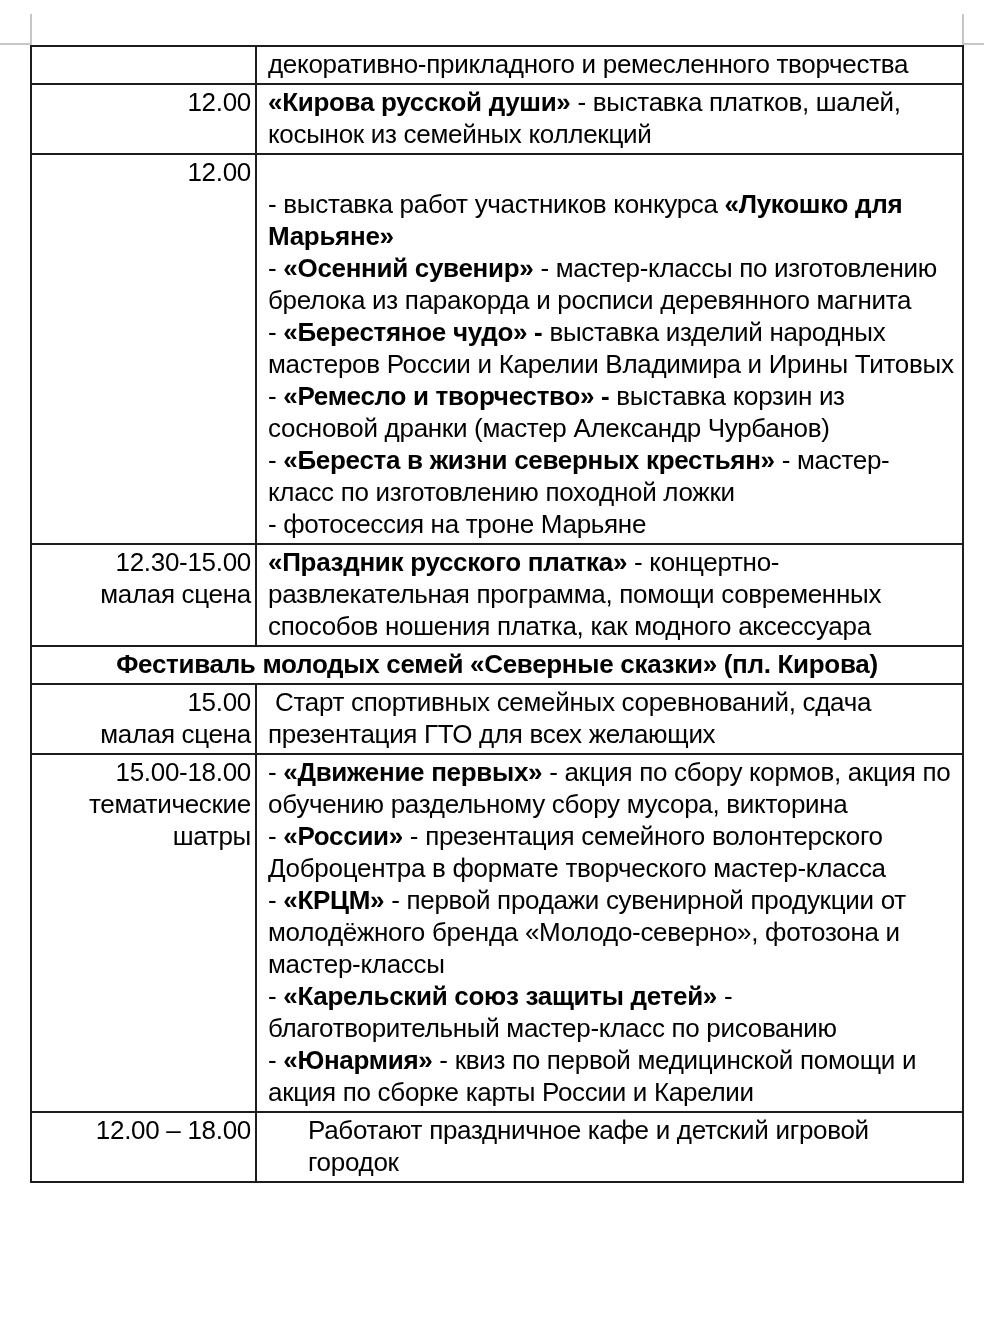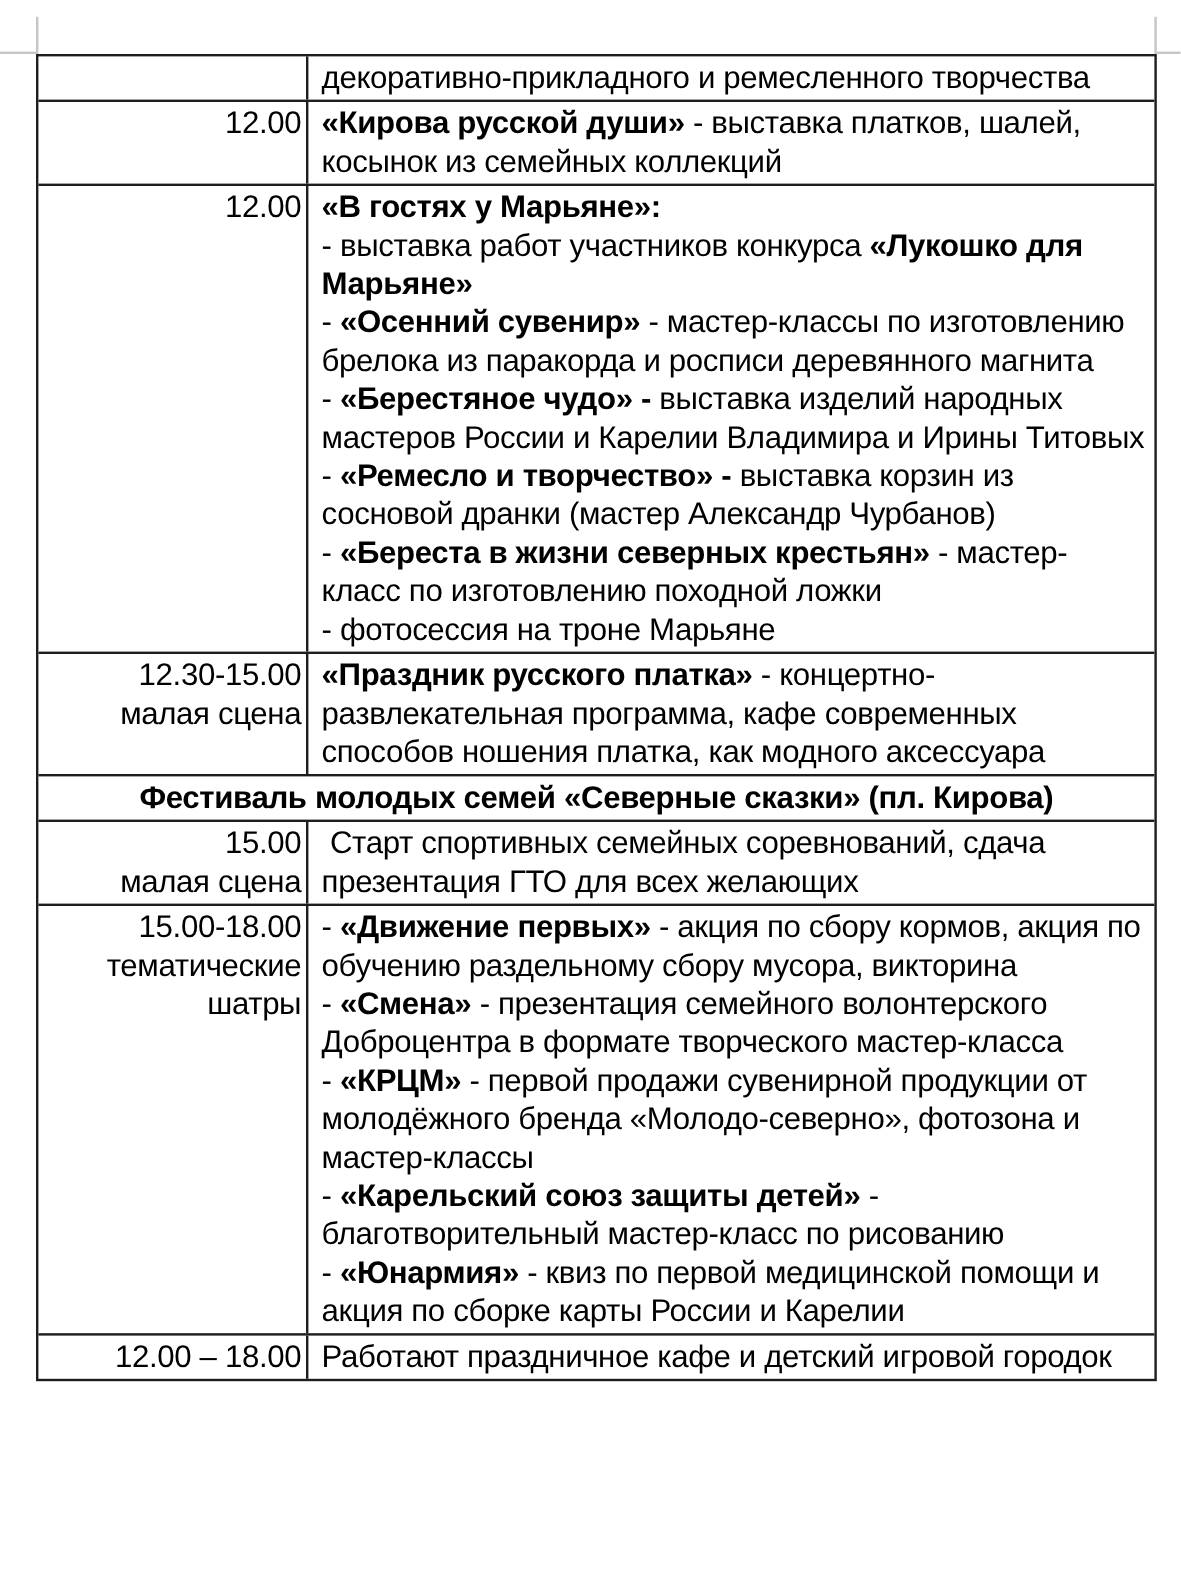--- a/index.html
+++ b/index.html
@@ -24,21 +24,21 @@
 
   
   .schedule {
     position: absolute;
     left: 30px;
     top: 45px;
     width: 934px;
     border: 2px solid #1d1d1d;
   }
   .row { display: flex; border-bottom: 2px solid #1d1d1d; }
-  .row:last-child { border-bottom: none; }
+  .row:last-child { border-bottom: none; gap: 40px; }
   .cell {
     font-size: 26px;
     line-height: 32px;
     letter-spacing: -0.3px;
     padding: 1px 8px 3px;
   }
   .time {
     flex: 0 0 225px;
     width: 225px;
     border-right: 2px solid #1d1d1d;
@@ -72,46 +72,46 @@
       <div class="row">
         <div class="cell time"></div>
         <div class="cell desc"><span>декоративно-прикладного и ремесленного творчества</span></div>
       </div>
       <div class="row">
         <div class="cell time">12.00</div>
         <div class="cell desc"><span class="b">«Кирова русской души»</span><span> - выставка платков, шалей, косынок из семейных коллекций</span></div>
       </div>
       <div class="row">
         <div class="cell time">12.00</div>
-        <div class="cell desc"><span class="b">«В гостях у Марьяне»:</span><span>
+        <div class="cell desc"><span>
 - выставка работ участников конкурса </span><span class="b">«Лукошко для Марьяне»</span><span>
 - </span><span class="b">«Осенний сувенир»</span><span> - мастер-классы по изготовлению брелока из паракорда и росписи деревянного магнита
 - </span><span class="b">«Берестяное чудо» - </span><span>выставка изделий народных мастеров России и Карелии Владимира и Ирины Титовых
 - </span><span class="b">«Ремесло и творчество» - </span><span>выставка корзин из сосновой дранки (мастер Александр Чурбанов)
 - </span><span class="b">«Береста в жизни северных крестьян»</span><span> - мастер-класс по изготовлению походной ложки
 - фотосессия на троне Марьяне</span></div>
       </div>
       <div class="row">
         <div class="cell time">12.30-15.00
 малая сцена</div>
-        <div class="cell desc"><span class="b">«Праздник русского платка»</span><span> - концертно-развлекательная программа, кафе современных способов ношения платка, как модного аксессуара</span></div>
+        <div class="cell desc"><span class="b">«Праздник русского платка»</span><span> - концертно-развлекательная программа, помощи современных способов ношения платка, как модного аксессуара</span></div>
       </div>
       <div class="row span">
         <div class="cell desc"><span class="b">Фестиваль молодых семей «Северные сказки» (пл. Кирова)</span></div>
       </div>
       <div class="row">
         <div class="cell time">15.00
 малая сцена</div>
         <div class="cell desc"><span> Старт спортивных семейных соревнований, сдача презентация ГТО для всех желающих</span></div>
       </div>
       <div class="row">
         <div class="cell time">15.00-18.00
 тематические шатры</div>
         <div class="cell desc"><span>- </span><span class="b">«Движение первых»</span><span> - акция по сбору кормов, акция по обучению раздельному сбору мусора, викторина
-- </span><span class="b">«Смена»</span><span> - презентация семейного волонтерского Доброцентра в формате творческого мастер-класса
+- </span><span class="b">«России»</span><span> - презентация семейного волонтерского Доброцентра в формате творческого мастер-класса
 - </span><span class="b">«КРЦМ»</span><span> - первой продажи сувенирной продукции от молодёжного бренда «Молодо-северно», фотозона и мастер-классы
 - </span><span class="b">«Карельский союз защиты детей»</span><span> - благотворительный мастер-класс по рисованию
 - </span><span class="b">«Юнармия»</span><span> - квиз по первой медицинской помощи и акция по сборке карты России и Карелии</span></div>
       </div>
       <div class="row">
         <div class="cell time">12.00 – 18.00</div>
         <div class="cell desc"><span>Работают праздничное кафе и детский игровой городок</span></div>
       </div>
     </div>
 </div>

